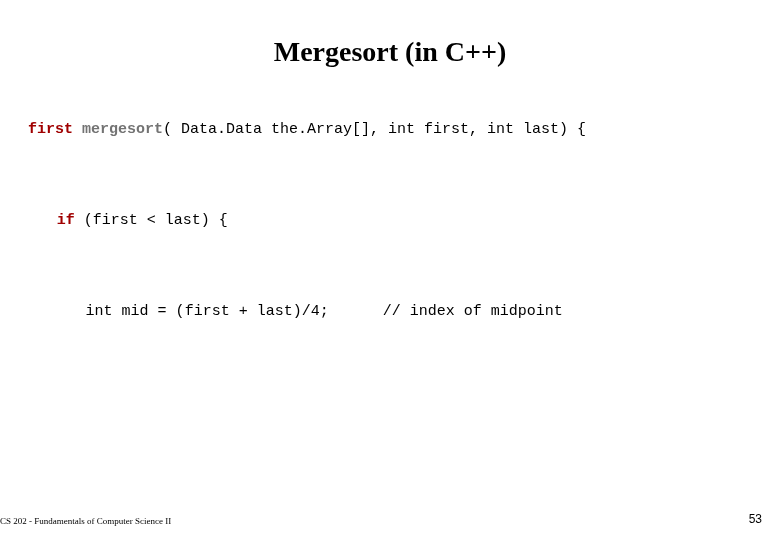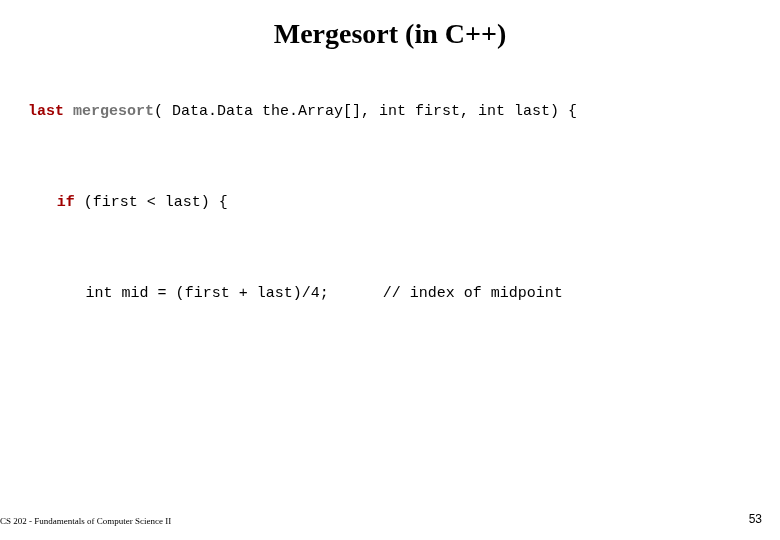--- a/index.html
+++ b/index.html
@@ -7,21 +7,21 @@
     width: 780px;
     height: 540px;
     background: #ffffff;
     font-family: "Courier New", monospace;
     position: relative;
     overflow: hidden;
   }
   .slide {
     width: 100%;
     height: 100%;
-    padding: 18px 28px 0 28px;
+    padding: 36px 28px 0 28px;
     position: relative;
   }
   .title {
     font-family: "Times New Roman", serif;
     font-weight: bold;
     font-size: 28px;
     text-align: center;
     color: #000;
     margin-bottom: 32px;
   }
@@ -55,21 +55,21 @@
   .gap2 { height: 30px; }
 </style>
 </head>
 <body>
 
 <div class="slide">
 
   <div class="title">Mergesort (in C++)</div>
 
   <div class="code-area">
-<div><span class="kw">last</span> <span class="fn">mergesort</span><span>( Data.Data the.Array[], int first, int last) {</span></div>
+<div><span class="kw">first</span> <span class="fn">mergesort</span><span>( Data.Data the.Array[], int first, int last) {</span></div>
 <div class="gap2"></div>
 <div class="pad1"><span class="kw">if</span><span> (first &lt; last) {</span></div>
 <div class="gap2"></div>
 <div class="pad2">int mid = (first + last)/4;      // index of midpoint</div>
 <div class="gap2"></div>
 <div class="gap2"></div>
 <div class="gap2"></div>
 
 
 

